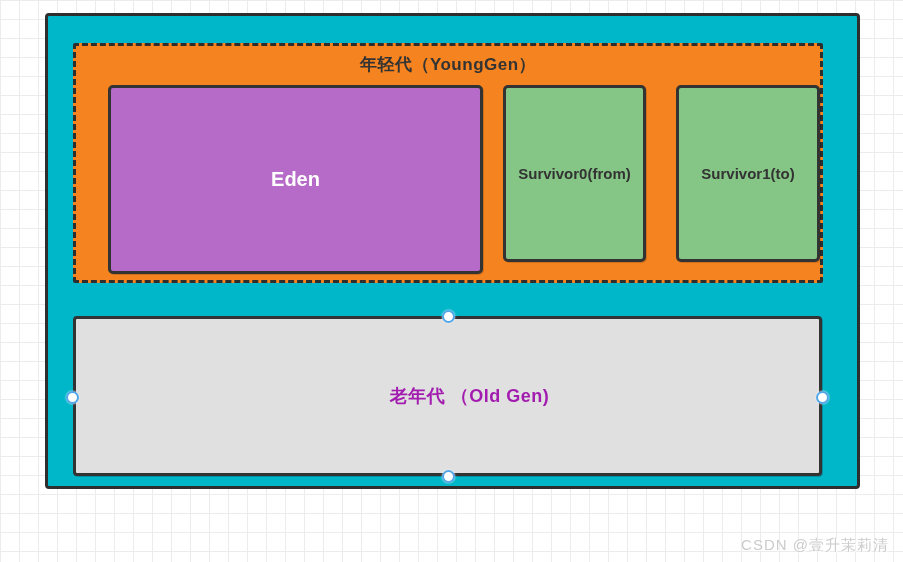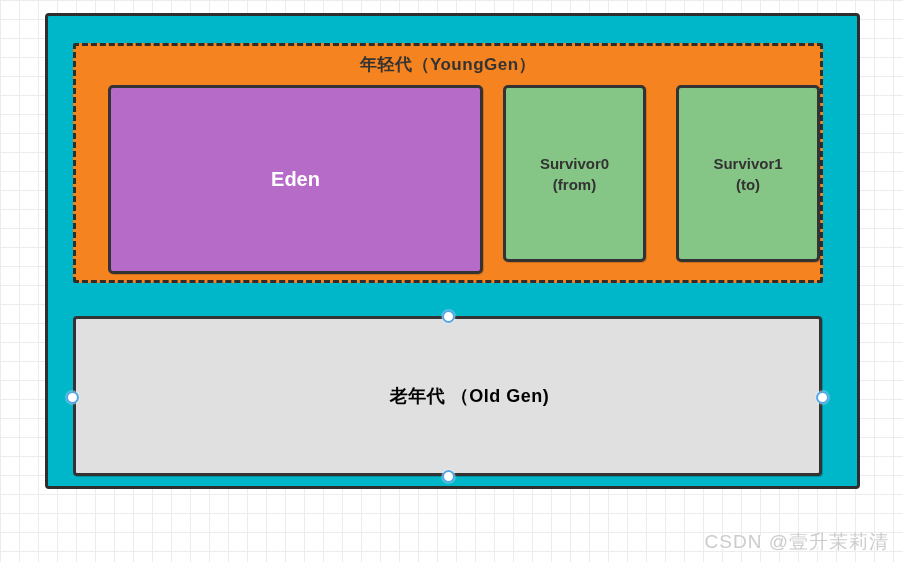--- a/index.html
+++ b/index.html
@@ -54,37 +54,37 @@
   }
   .eden {
     left: 32px; top: 39px;
     width: 375px; height: 189px;
     background: #b76bc9;
     font-size: 20px; font-weight: bold; color: #ffffff;
   }
   .survivor {
     background: #85c585;
     width: 143px; height: 177px;
-    flex-direction: column;
+    flex-direction: row;
     font-size: 15px; font-weight: bold; color: #333333;
     line-height: 21px;
     text-align: right;
   }
   .survivor0 { left: 427px; top: 39px; }
   .survivor1 { left: 588px; top: 39px; width: 144px; margin-left: 12px; }
   
   .old {
     position: absolute;
     left: 25px; top: 300px;
     width: 749px; height: 160px;
     background: #e0e0e0;
     border: 3px solid #333333;
     border-radius: 4px;
     display: flex; align-items: center; justify-content: center;
-    font-size: 18px; font-weight: bold; color: #000000;
+    font-size: 18px; font-weight: bold; color: #a21caf;
     letter-spacing: 0.5px;
     box-shadow: 1px 1px 0 rgba(0,0,0,0.2);
     padding-left: 44px;
   }
   
   .handle {
     position: absolute;
     width: 13px; height: 13px;
     background: #ffffff;
     border: 2px solid #53a7e8;
@@ -93,21 +93,21 @@
     z-index: 10;
   }
   .handle-top    { left: 442px; top: 310px; }
   .handle-left   { left: 66px;  top: 391px; }
   .handle-right  { left: 816px; top: 391px; }
   .handle-bottom { left: 442px; top: 470px; }
   
   .watermark {
     position: absolute;
     right: 14px; bottom: 7px;
-    font-size: 19px;
+    font-size: 15px;
     color: #cccccc;
     text-shadow: 1px 1px 0 #ffffff;
     letter-spacing: 1px;
     user-select: none;
   }
 </style>
 </head>
 <body>
 
 <div class="canvas">

